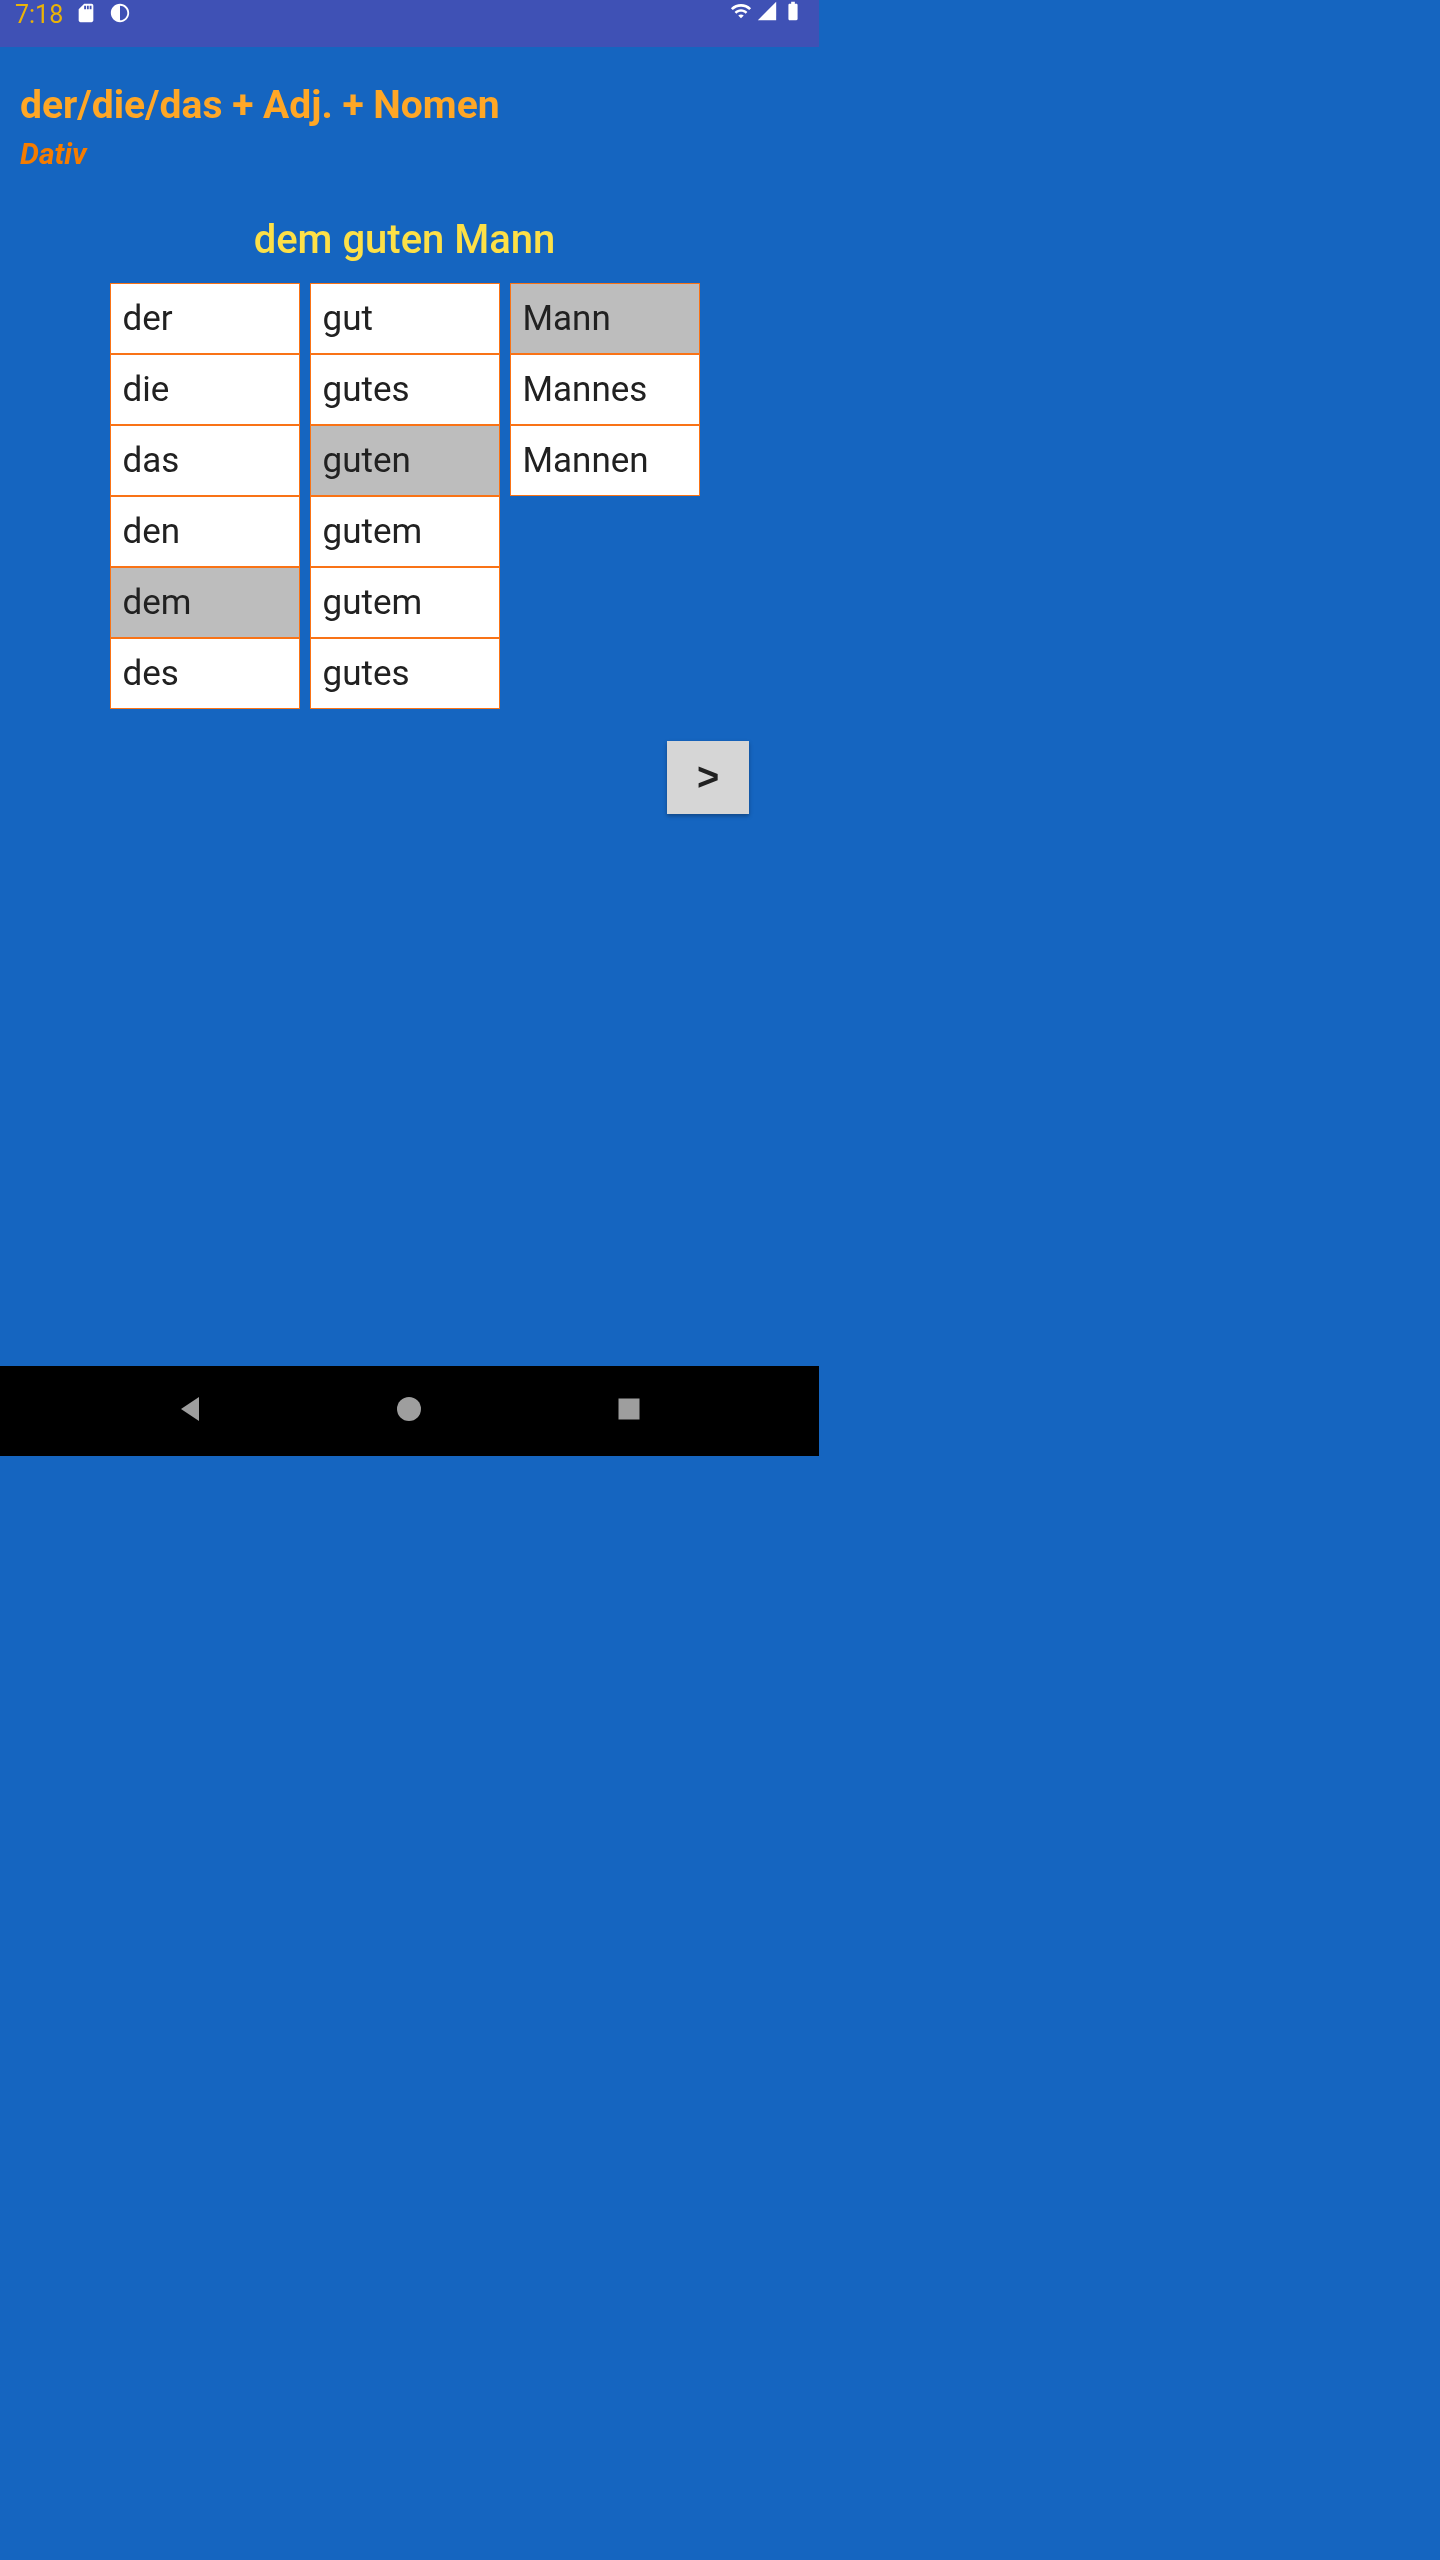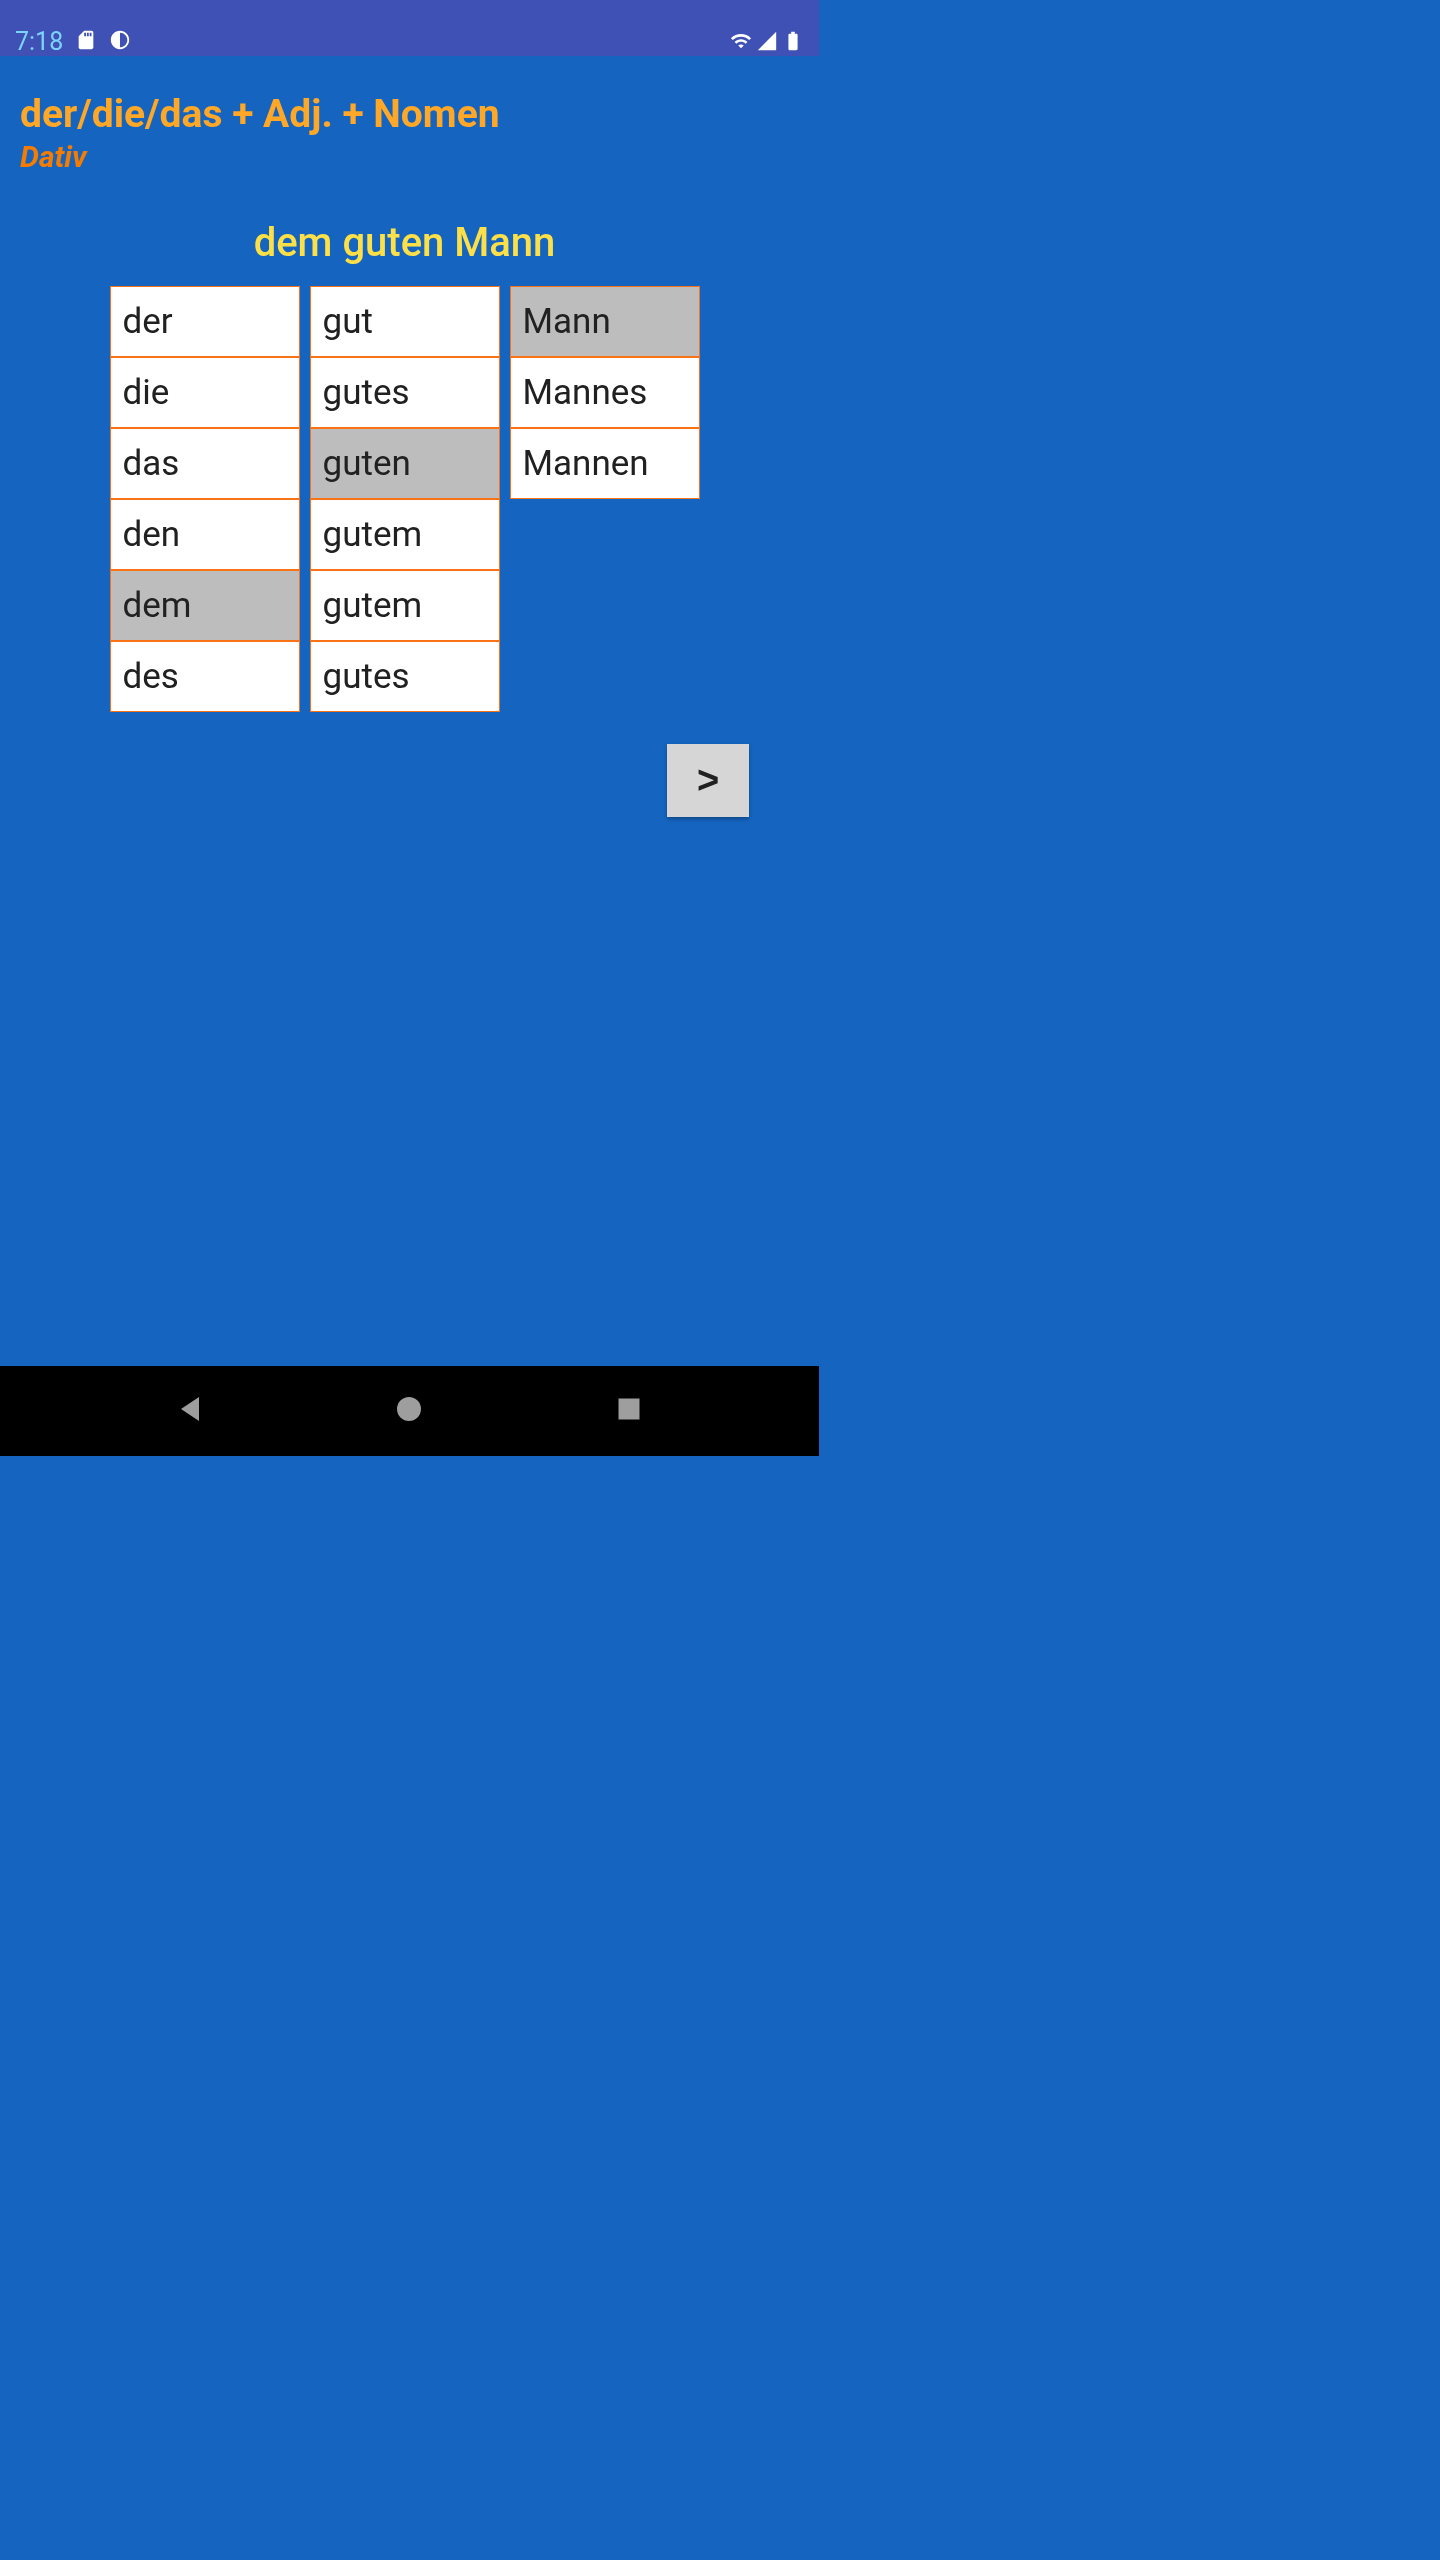--- a/index.html
+++ b/index.html
@@ -11,27 +11,27 @@
     body {
       width: 819px;
       height: 1456px;
       background: #1565C0;
       font-family: Roboto, Arial, sans-serif;
       display: flex;
       flex-direction: column;
     }
     
     .status-bar {
-      height: 56px;
+      height: 47px;
       background: #3F51B5;
       display: flex;
-      align-items: flex-end;
+      align-items: flex-start;
       justify-content: space-between;
       padding: 0 15px;
-      color: #7dd3fc;
+      color: #eab308;
     }
     
     .status-left {
       display: flex;
       align-items: center;
       gap: 12px;
     }
     
     .status-time {
       font-size: 25px;
@@ -59,21 +59,21 @@
       font-size: 39px;
       font-weight: bold;
       color: #FFA726;
     }
     
     .page-subtitle {
       font-size: 30px;
       font-weight: bold;
       font-style: italic;
       color: #F57C00;
-      margin-top: 2px;
+      margin-top: 8px;
     }
     
     .answer-display {
       text-align: center;
       font-size: 40px;
       font-weight: 500;
       color: #fde047;
       margin-top: 45px;
       margin-bottom: 20px;
     }

